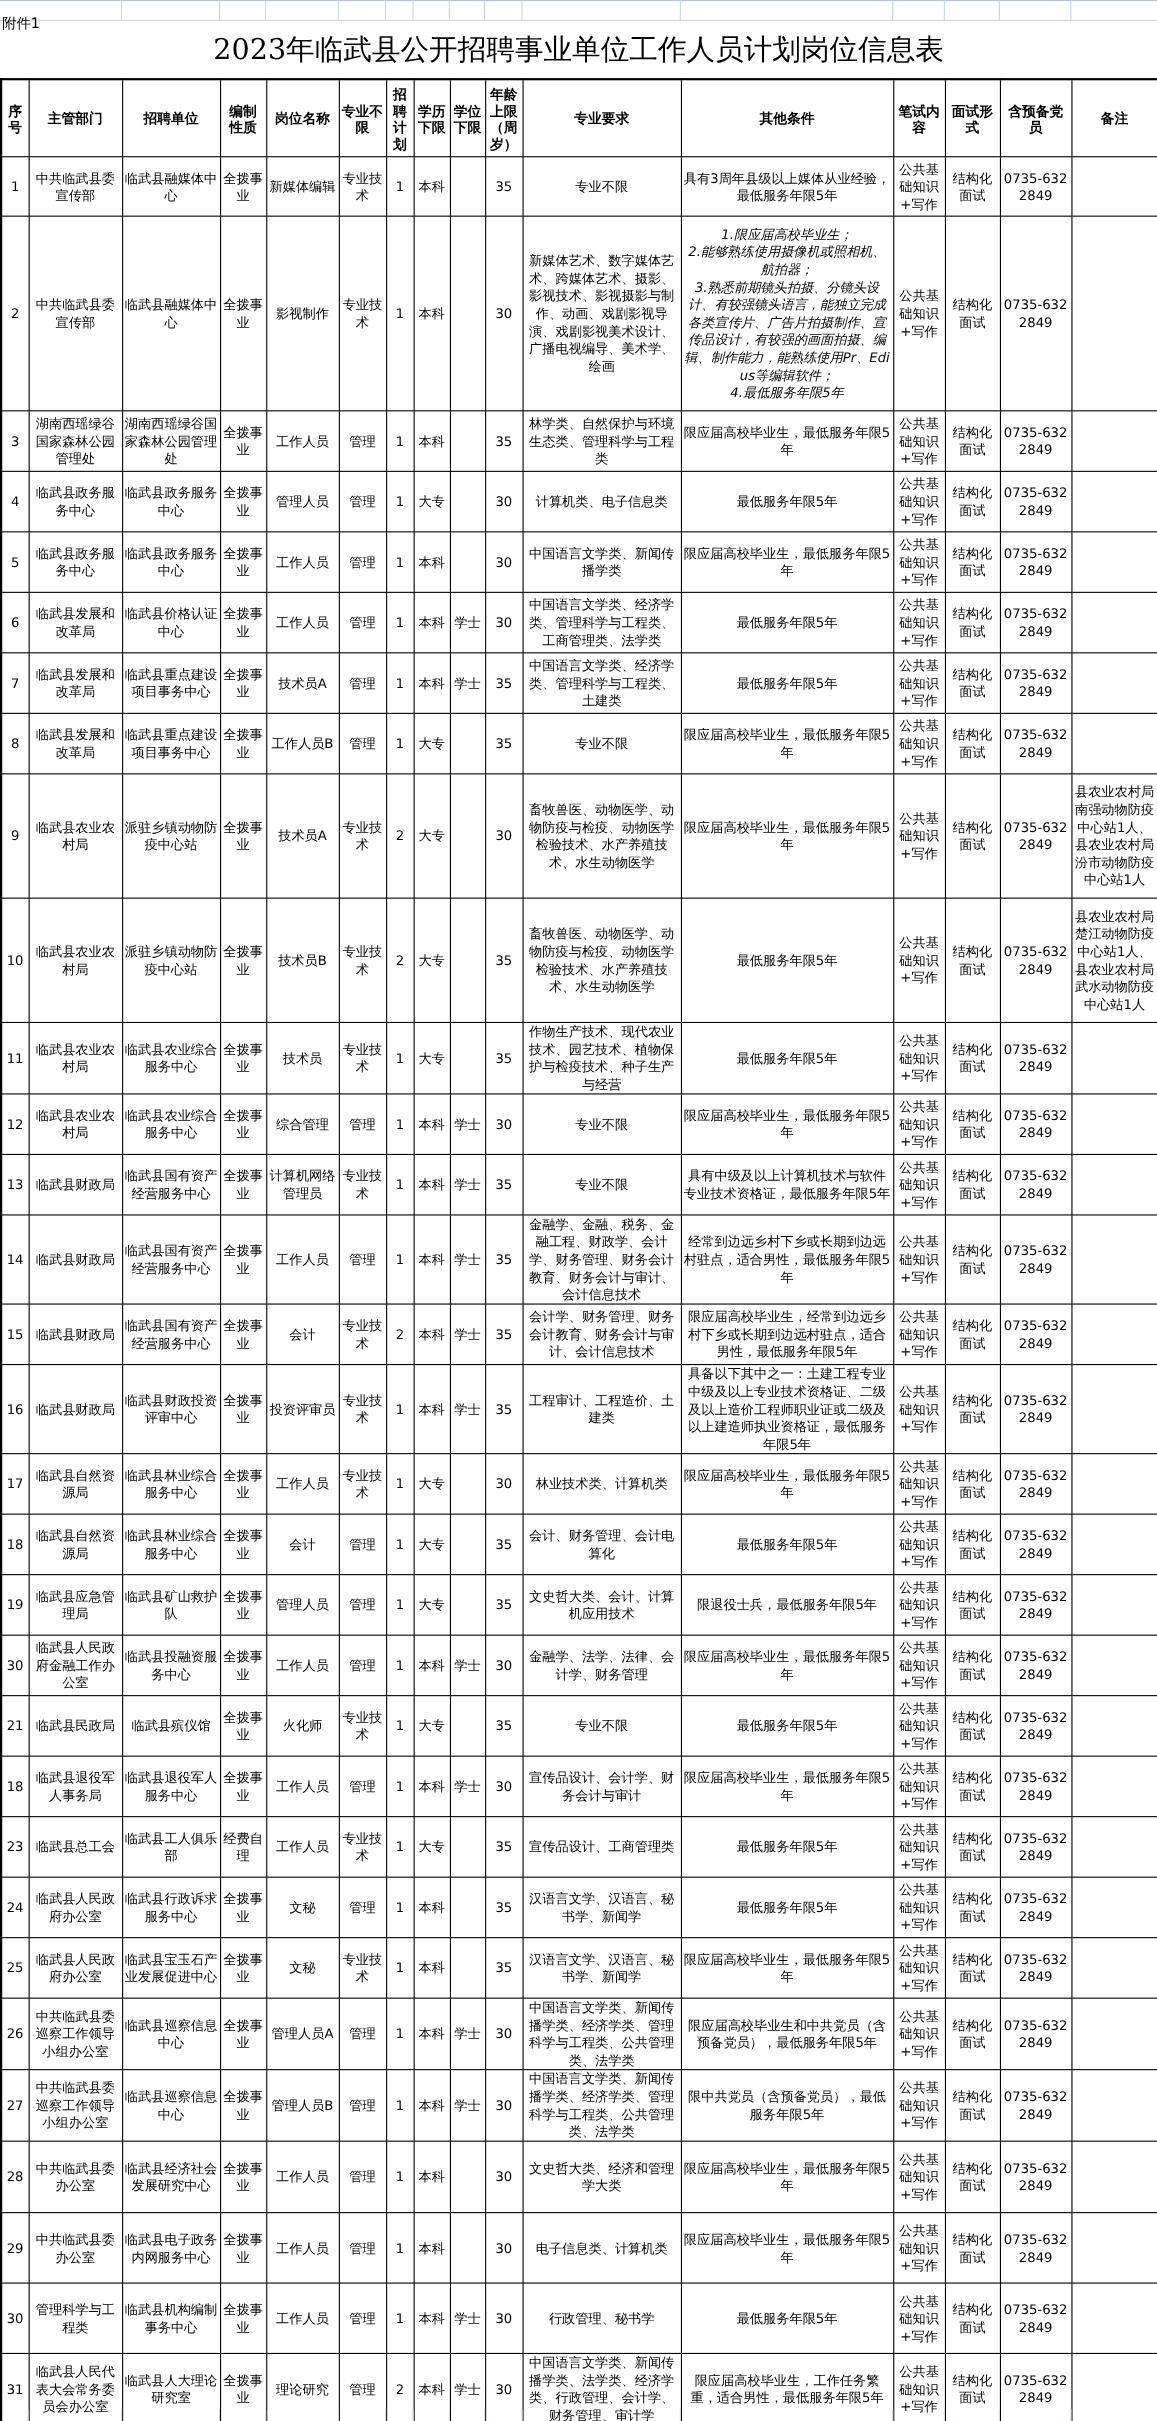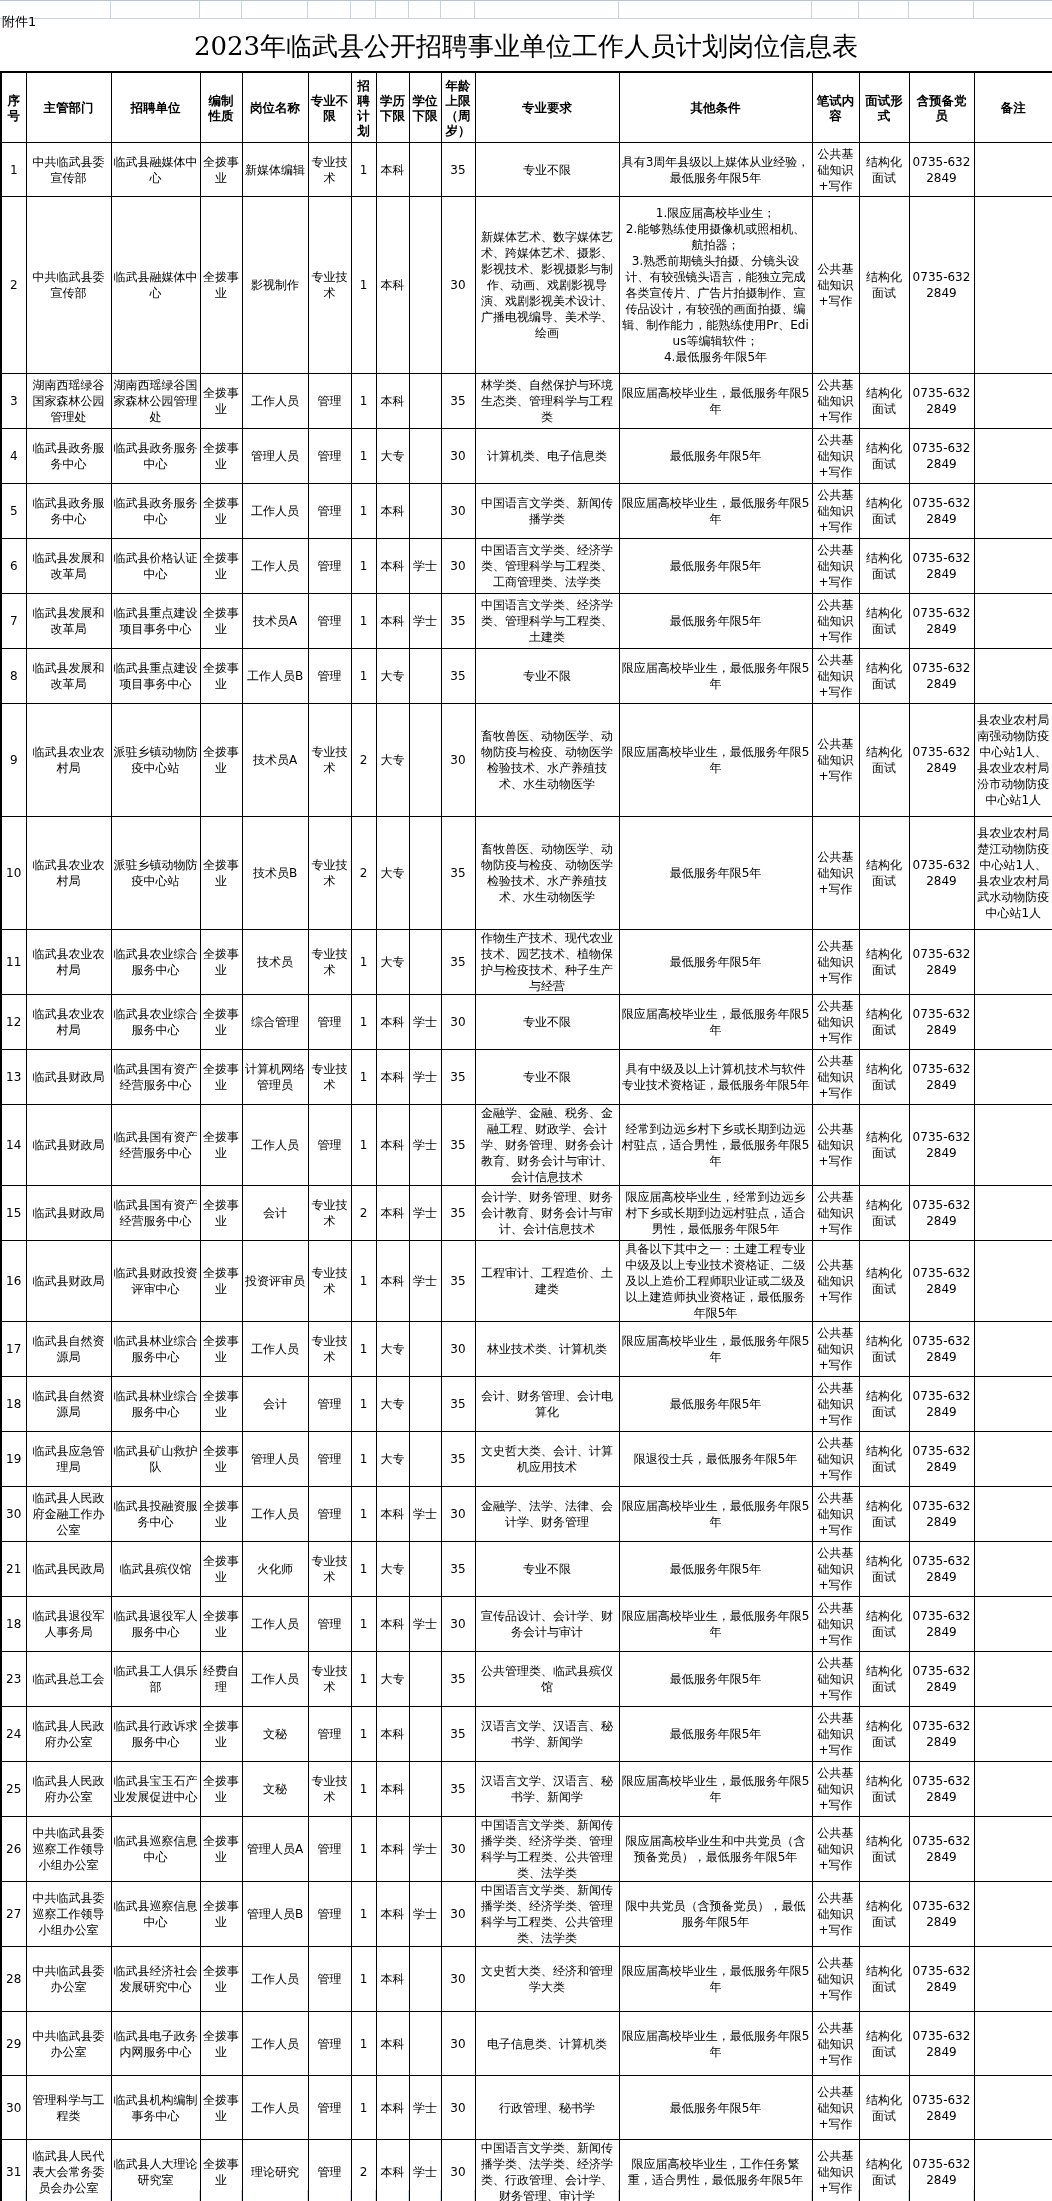--- a/index.html
+++ b/index.html
@@ -107,21 +107,21 @@
         <td>中共临武县委宣传部</td>
         <td>临武县融媒体中心</td>
         <td>全拨事业</td>
         <td>影视制作</td>
         <td>专业技术</td>
         <td>1</td>
         <td class="left">本科</td>
         <td></td>
         <td>30</td>
         <td class="tight">新媒体艺术、数字媒体艺术、跨媒体艺术、摄影、影视技术、影视摄影与制作、动画、戏剧影视导演、戏剧影视美术设计、广播电视编导、美术学、绘画</td>
-        <td class="tight left" style="white-space: pre-wrap;">1.限应届高校毕业生；
+        <td class="tight left" style="white-space: pre-wrap; font-style: italic;">1.限应届高校毕业生；
 2.能够熟练使用摄像机或照相机、航拍器；
 3.熟悉前期镜头拍摄、分镜头设计、有较强镜头语言，能独立完成各类宣传片、广告片拍摄制作、宣传品设计，有较强的画面拍摄、编辑、制作能力，能熟练使用Pr、Edius等编辑软件；
 4.最低服务年限5年</td>
         <td>公共基础知识+写作</td>
         <td>结构化面试</td>
         <td>0735-6322849</td>
         <td class="tight"></td>
       </tr>
       <tr style="height: 55px;">
         <td>3</td>
@@ -487,21 +487,21 @@
         <td>23</td>
         <td>临武县总工会</td>
         <td>临武县工人俱乐部</td>
         <td>经费自理</td>
         <td>工作人员</td>
         <td>专业技术</td>
         <td>1</td>
         <td class="left">大专</td>
         <td></td>
         <td>35</td>
-        <td class="tight">公共管理类、临武县殡仪馆</td>
+        <td class="tight">宣传品设计、工商管理类</td>
         <td class="tight">最低服务年限5年</td>
         <td>公共基础知识+写作</td>
         <td>结构化面试</td>
         <td>0735-6322849</td>
         <td class="tight"></td>
       </tr>
       <tr style="height: 55px;">
         <td>24</td>
         <td>临武县人民政府办公室</td>
         <td>临武县行政诉求服务中心</td>

